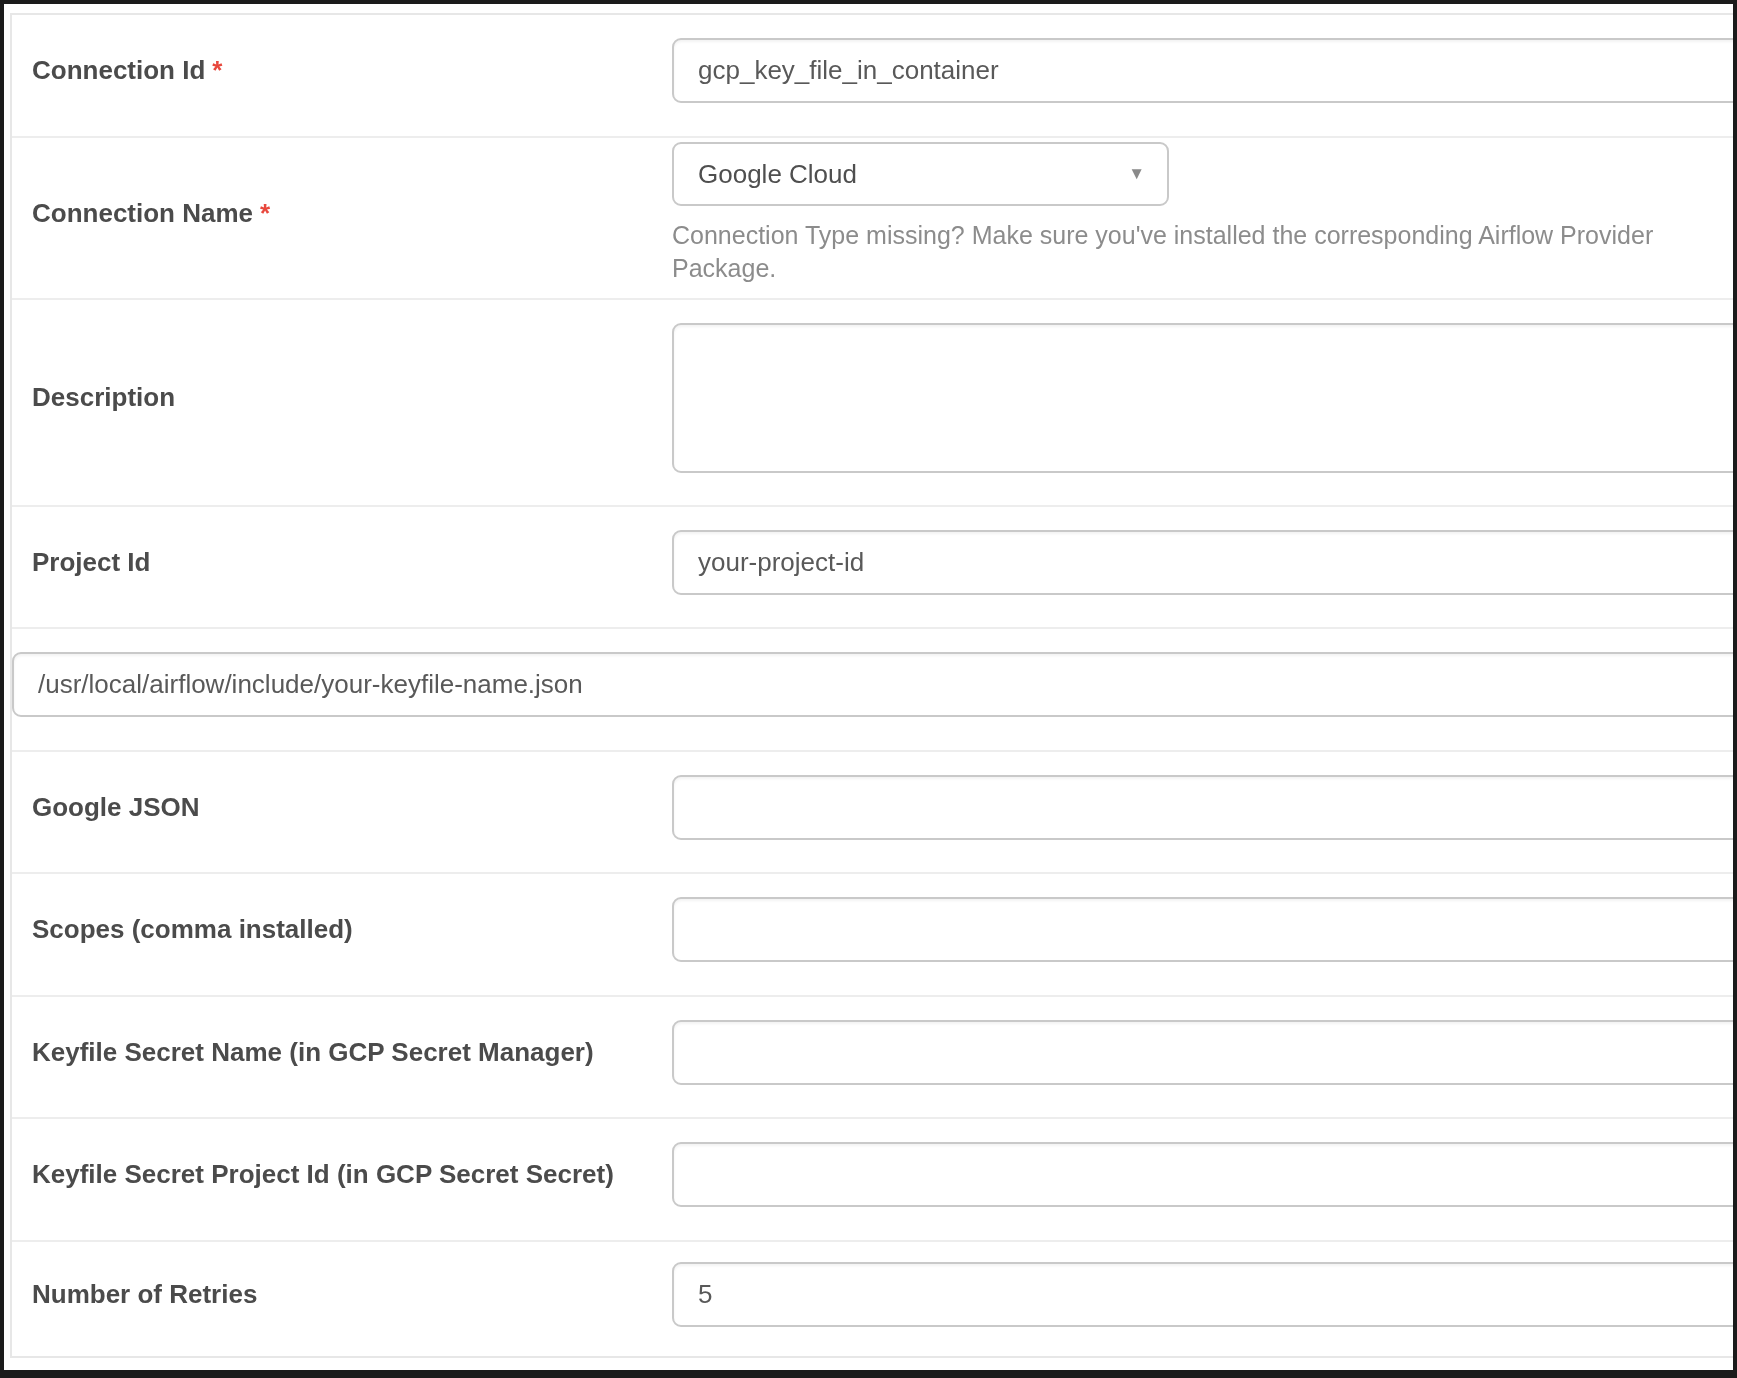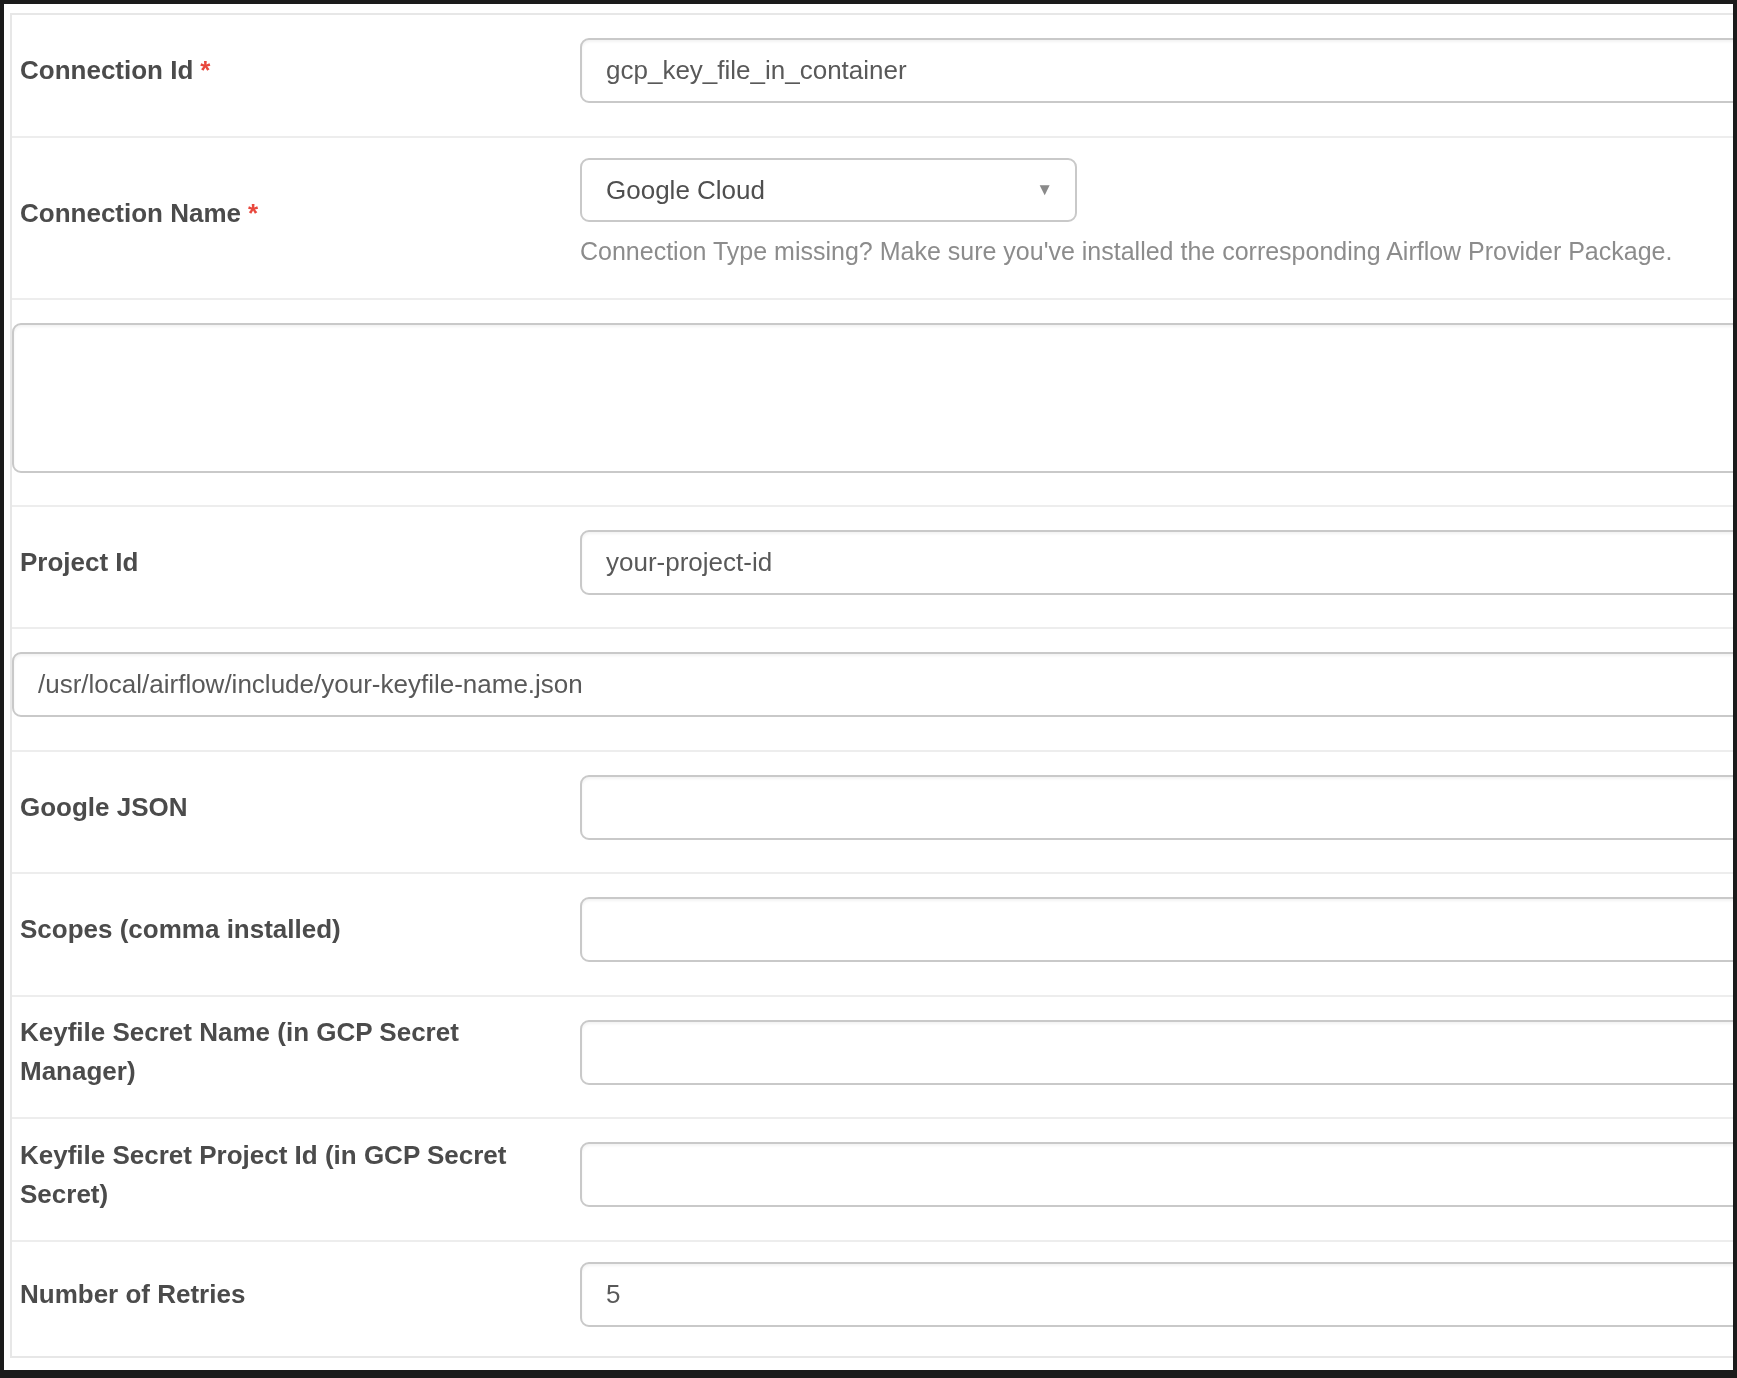--- a/index.html
+++ b/index.html
@@ -38,23 +38,23 @@
   .r3  { height: 207px; }
   .r4  { height: 122px; }
   .r5  { height: 123px; }
   .r6  { height: 122px; }
   .r7  { height: 123px; }
   .r8  { height: 122px; }
   .r9  { height: 123px; }
   .r10 { height: 114px; }
   .label-cell {
     box-sizing: border-box;
-    width: 568px;
+    width: 660px;
     flex: none;
-    padding-left: 8px;
+    padding-left: 20px;
     padding-right: 40px;
     font-size: 26px;
     font-weight: bold;
     color: #4b4b4b;
     line-height: 1.5;
   }
   .req {
     color: #e8483d;
     margin-left: 7px;
     font-weight: bold;
@@ -151,20 +151,23 @@
       <div class="control-cell control-stack">
         <div class="select-box">
           <span>Google Cloud</span>
           <span class="select-arrow">▼</span>
         </div>
         <div class="hint">Connection Type missing? Make sure you've installed the corresponding Airflow Provider Package.</div>
       </div>
     </div>
 
     <div class="row r3">
+      <div class="label-cell">
+        <span>Description</span>
+      </div>
       <div class="control-cell">
         <textarea class="text-area" style=""></textarea>
       </div>
     </div>
 
     <div class="row r4">
       <div class="label-cell">
         <span>Project Id</span>
       </div>
       <div class="control-cell">

